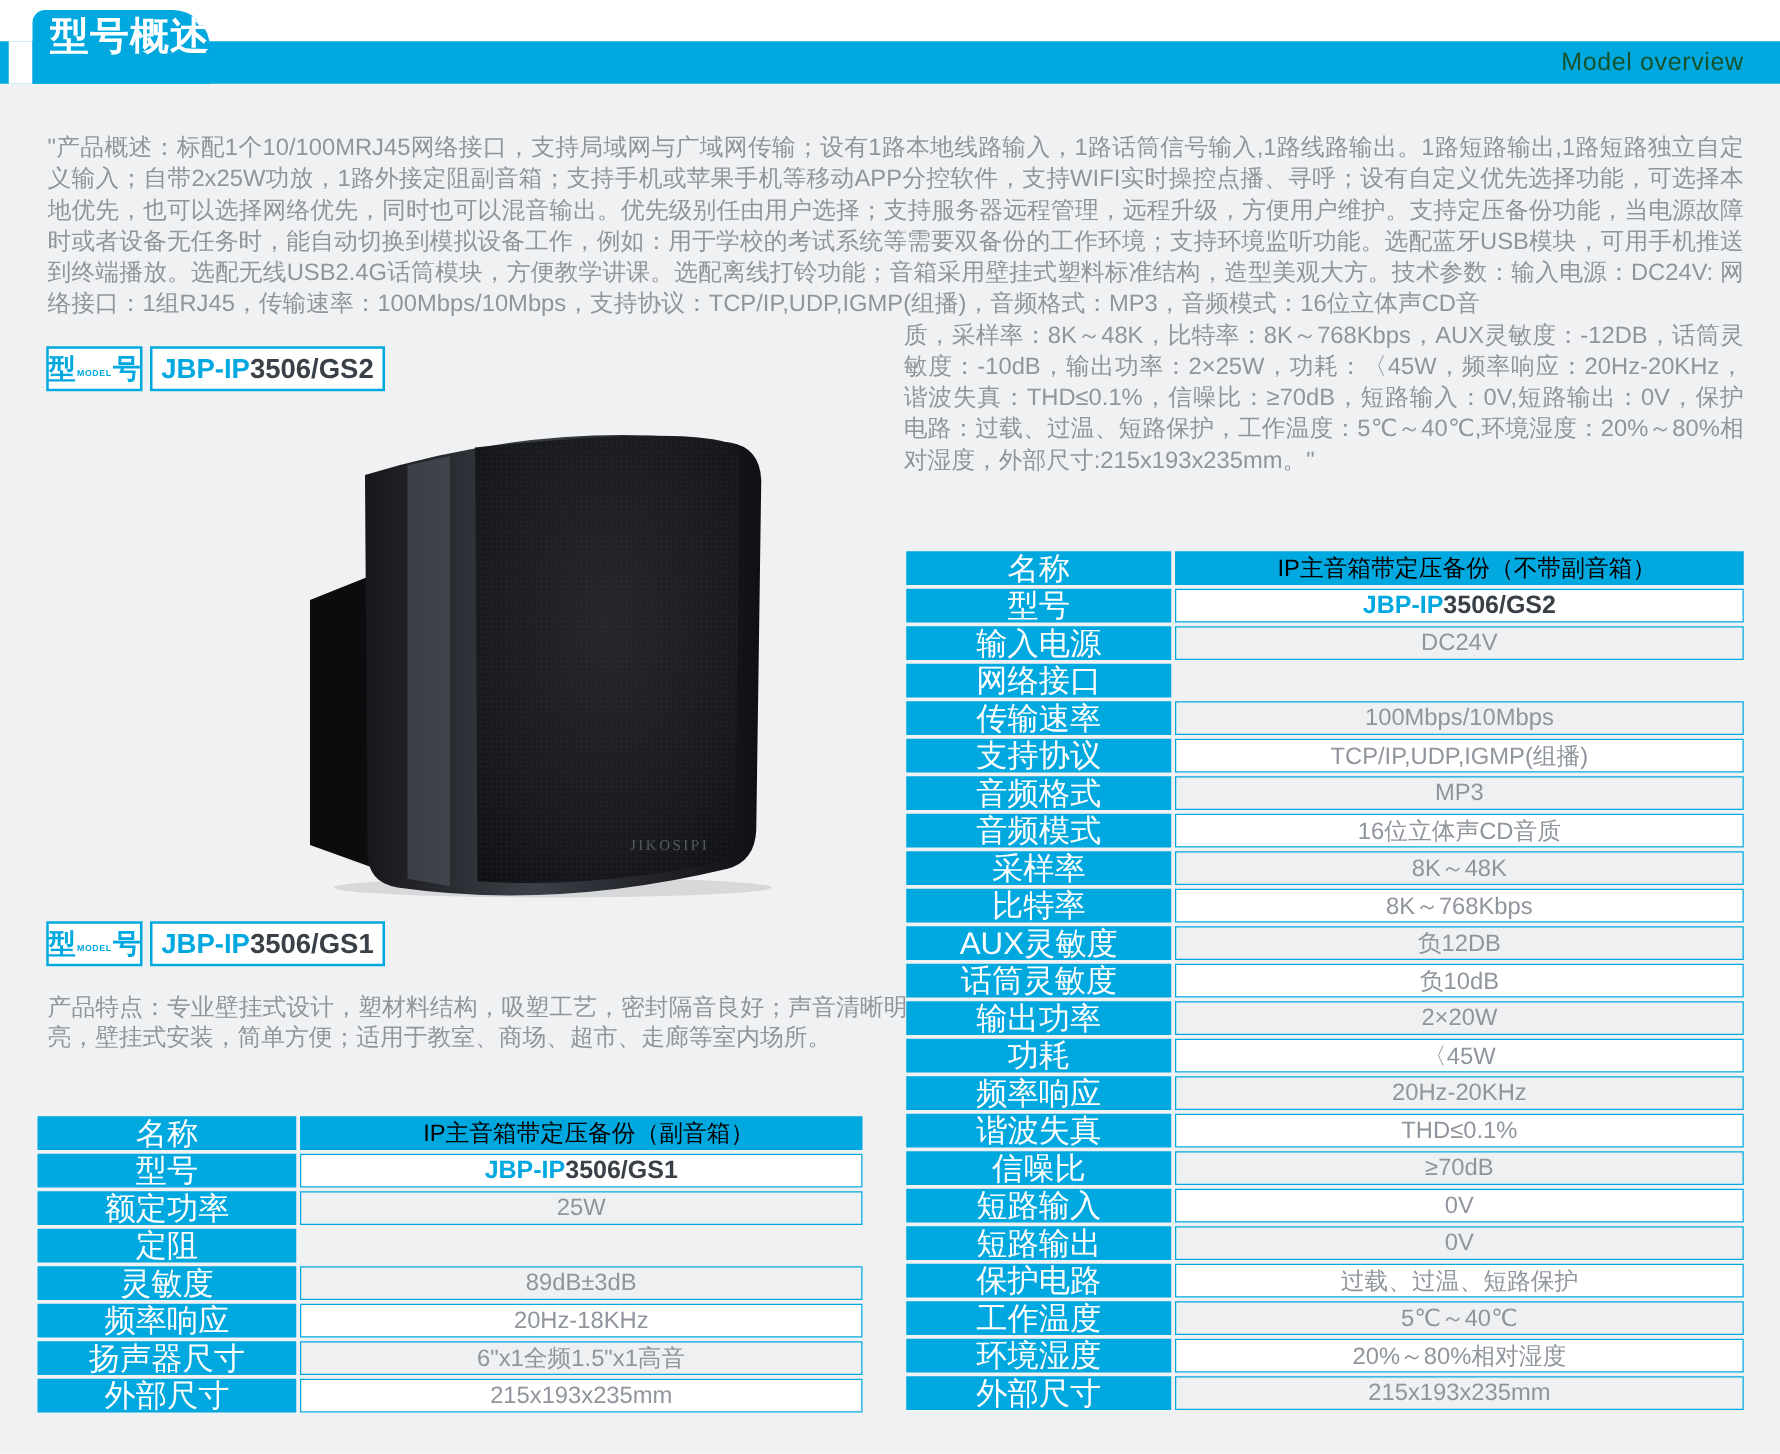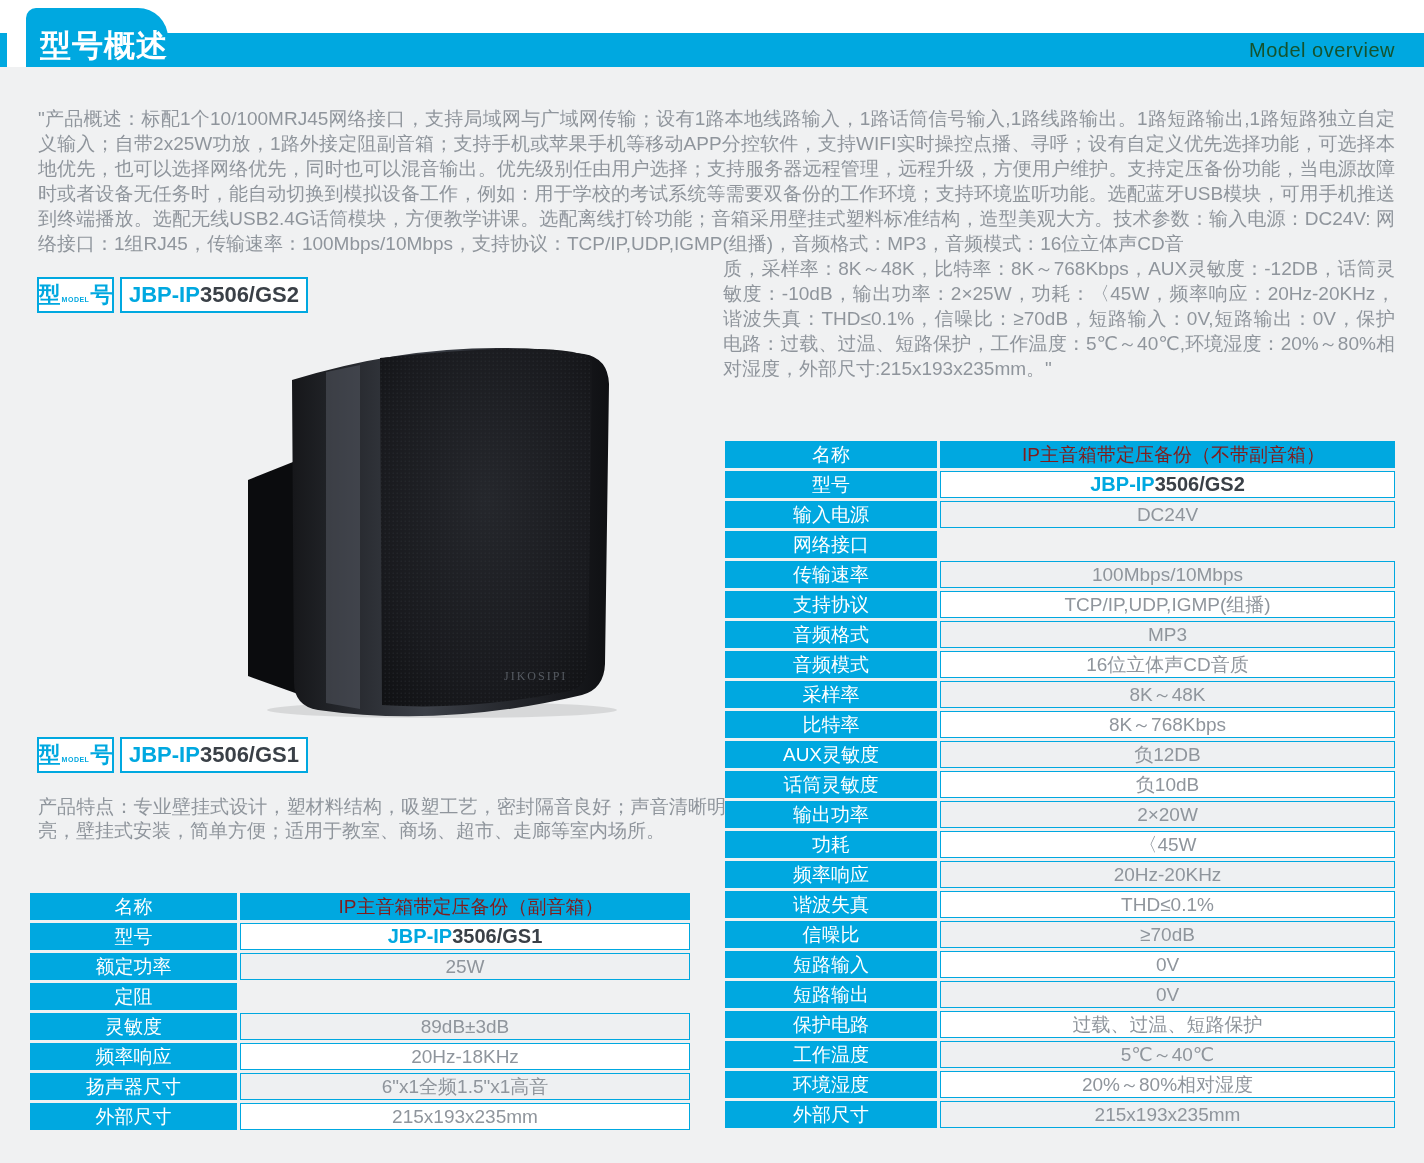--- a/index.html
+++ b/index.html
@@ -10,21 +10,21 @@
     background:#ffffff; font-family:"Liberation Sans","DejaVu Sans",sans-serif;
   }
   .page-bg{ position:absolute; left:0; top:67px; width:1424px; height:1096px; background:var(--pagebg); }
 
   
   .banner-bar{ position:absolute; left:0; top:33px; width:1424px; height:34px; background:var(--accent); }
   .banner-notch{ position:absolute; left:7px; top:33px; width:19px; height:34px; background:#ffffff; }
   .banner-tab{
     position:absolute; left:26px; top:8px; width:142px; height:59px;
     background:var(--accent); border-radius:10px 30px 0 0;
-    display:flex; align-items:flex-end; padding-left:14px;
+    display:flex; align-items:flex-start; padding-left:14px;
   }
   .title-cn{ color:#fff; font-size:31px; font-weight:bold; letter-spacing:1px; white-space:nowrap; }
   .title-en{ position:absolute; right:29px; top:39px; color:#14532d; font-size:20px; letter-spacing:0.5px; }
 
   
   .desc-main{
     position:absolute; left:38px; top:106px; width:1357px;
     font-size:19px; line-height:25px; color:var(--gray-text); text-align:justify;
   }
   .desc-cont{
@@ -58,33 +58,33 @@
 
   
   .speaker{ position:absolute; left:232px; top:328px; width:420px; height:392px; }
 
   
   .spec-table{ position:absolute; }
   .spec-table.left{ left:30px; top:893px; width:660px; }
   .spec-table.right{ left:725px; top:441px; width:670px; }
   .srow{ display:flex; height:27px; margin-bottom:3px; }
   .srow .label{
-    background:var(--accent); color:#fff; font-size:19px;
+    background:var(--accent); color:#fff; font-size:25px;
     display:flex; align-items:center; justify-content:center; white-space:nowrap;
   }
   .srow .value{
     margin-left:3px; background:#fff; border:1px solid var(--accent);
     color:var(--gray-text); font-size:19px;
     display:flex; align-items:center; justify-content:center; white-space:nowrap;
   }
   .spec-table.left .label{ width:207px; }
   .spec-table.left .value{ width:450px; }
   .spec-table.right .label{ width:212px; }
   .spec-table.right .value{ width:455px; }
-  .srow.hdr .value{ background:var(--accent); color:#7f1d1d; border:none;padding-left:12px; }
+  .srow.hdr .value{ background:var(--accent); color:#000000; border:none;padding-left:12px; }
   .srow.alt .value{ background:var(--altbg); }
   .srow.model .value{ font-weight:bold; font-size:20px; background:#fff; }
   .srow.model .pfx{ color:var(--accent); }
   .srow.model .sfx{ color:var(--dark-text); }
 </style>
 </head>
 <body>
 
 <div class="page-bg"></div>
 

